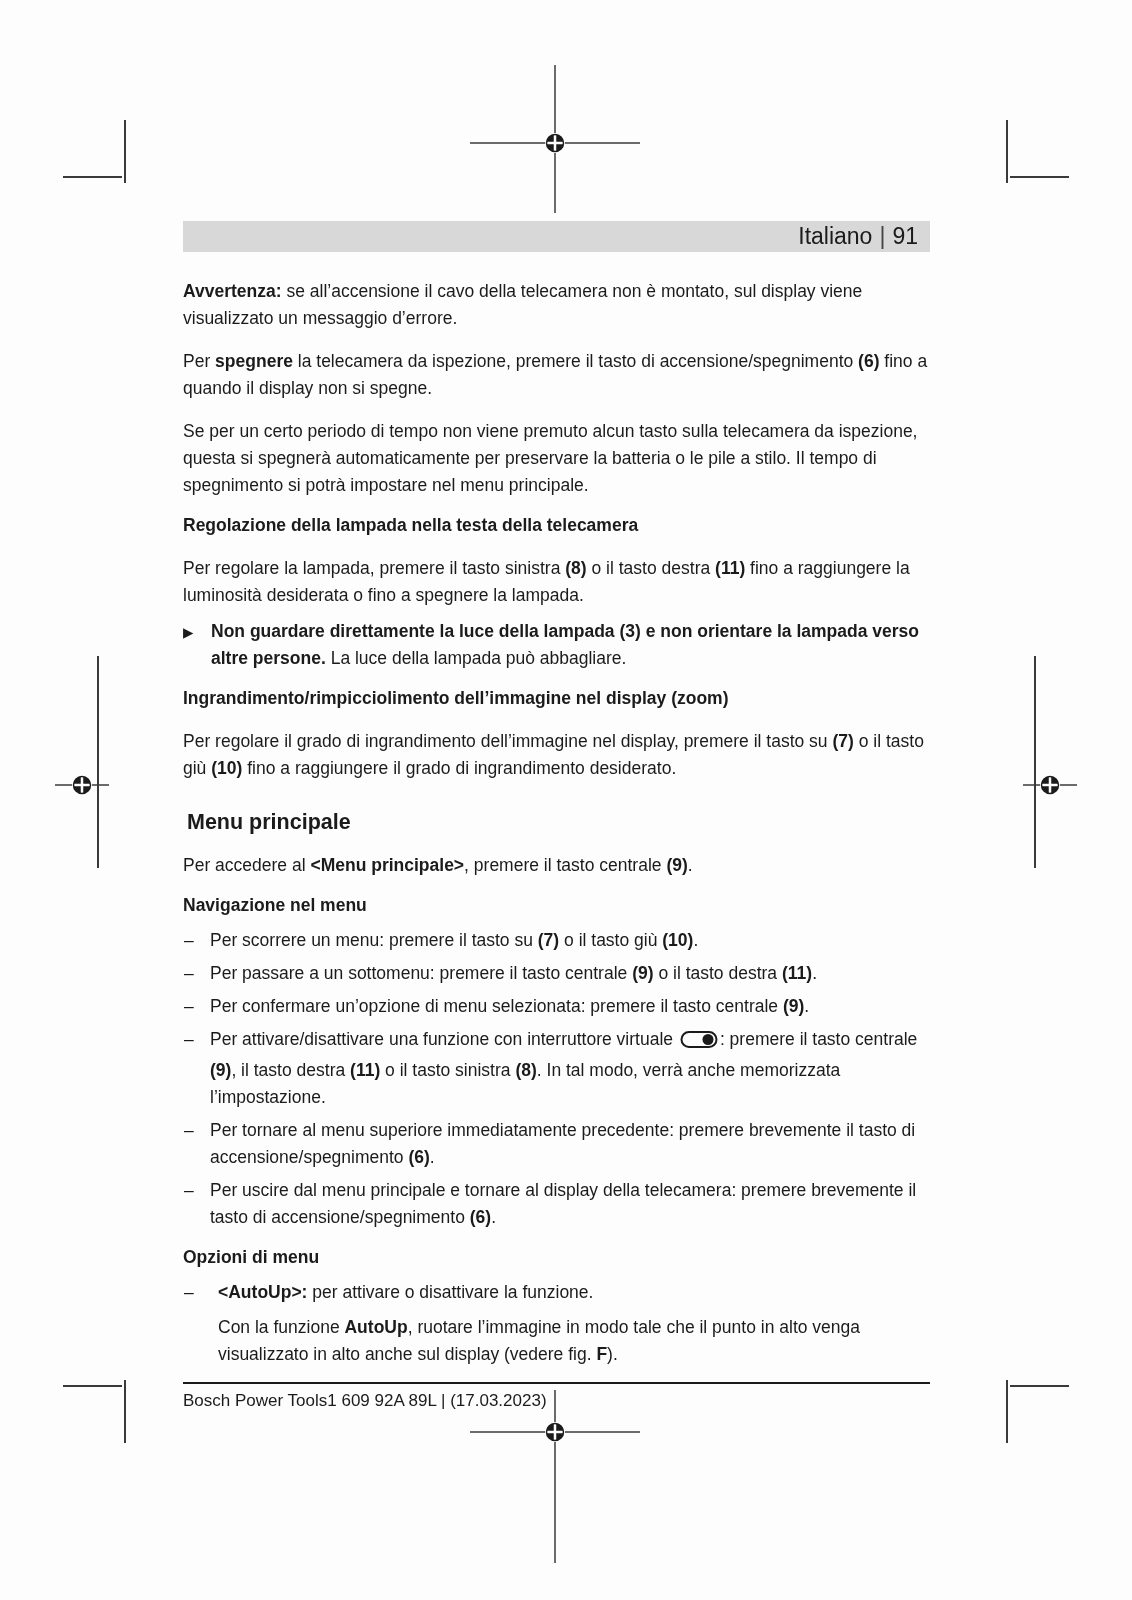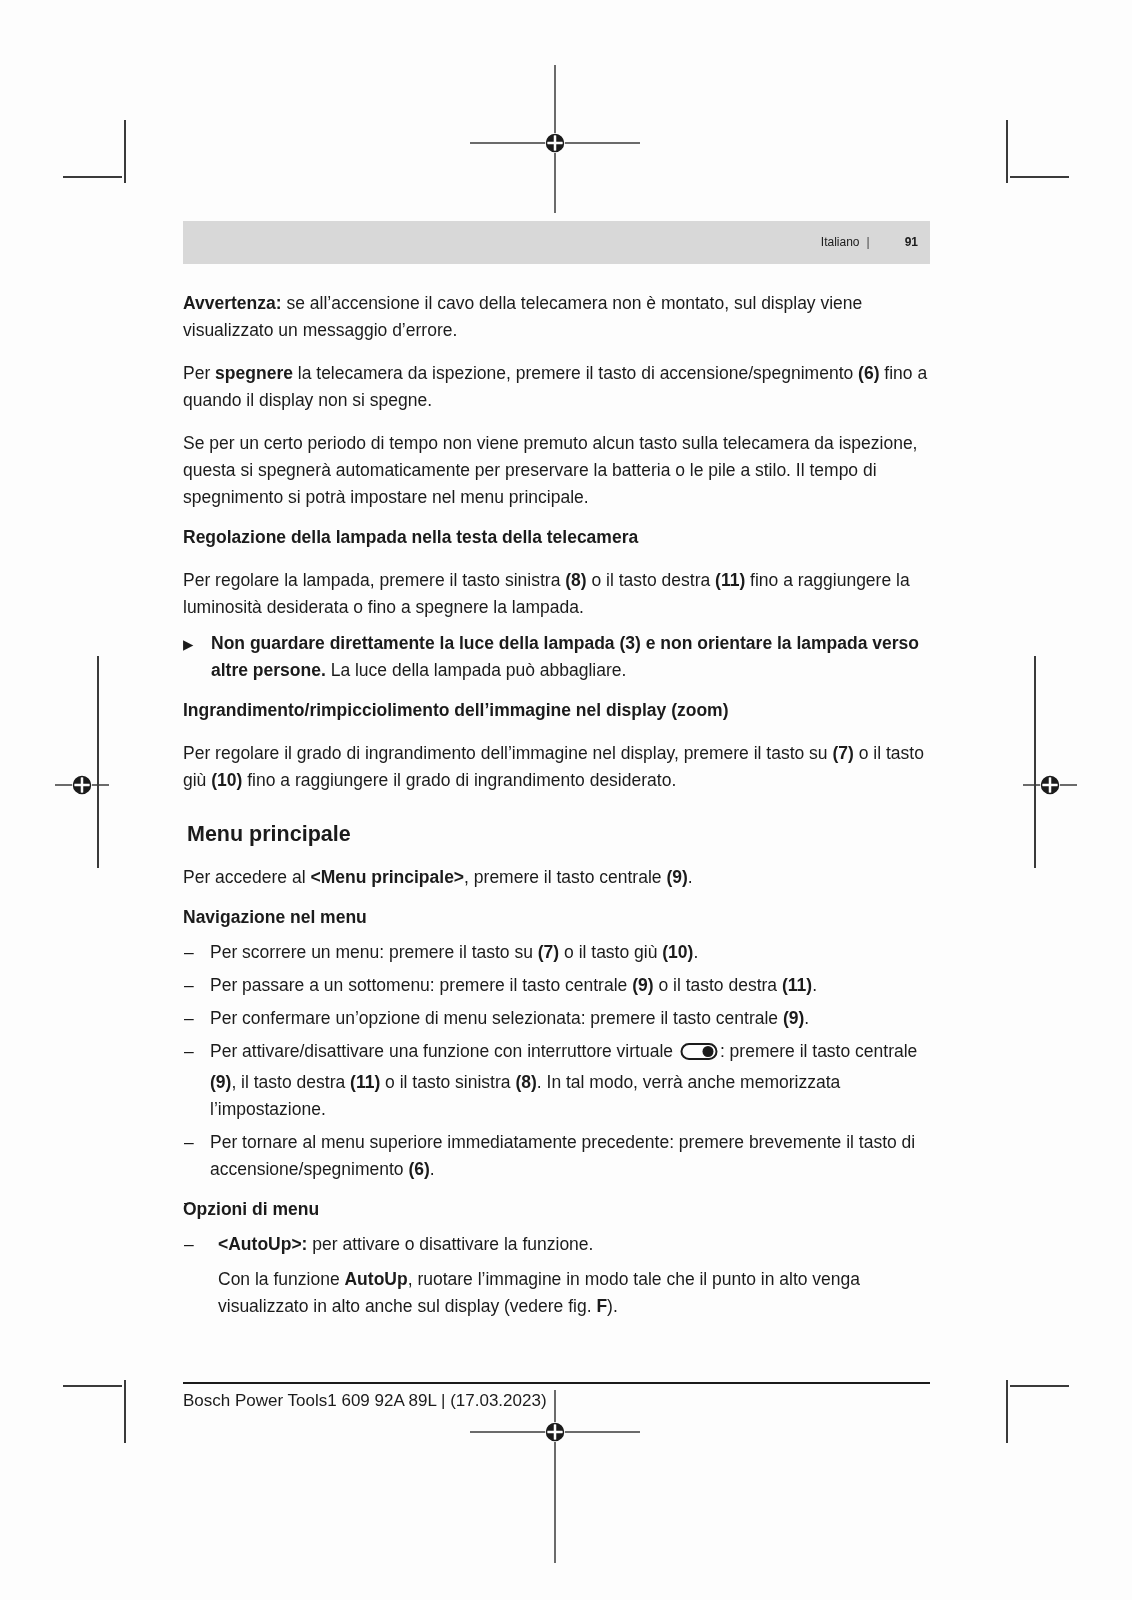--- a/index.html
+++ b/index.html
@@ -7,26 +7,26 @@
     position:relative; width:1132px; height:1600px; overflow:hidden;
     background:#fdfdfd; color:#1b1b1b;
     font-family:"Liberation Sans","DejaVu Sans",sans-serif;
   }
   
   .tick { position:absolute; background:#3a3a3a; }
   .mark { position:absolute; }
   
   .content { position:absolute; left:183px; top:221px; width:747px; font-size:17.5px; line-height:27px; }
   .header-bar {
-    background:#d8d8d8; height:43px; box-sizing:border-box;
+    background:#d8d8d8; height:31px; box-sizing:border-box;
     display:flex; align-items:center; justify-content:flex-end;
-    padding:12px 12px; margin-bottom:26px; font-size:12px;
+    padding:12px 12px; margin-bottom:26px; font-size:23px;
   }
   .header-bar .sep { margin:0 7px; color:#444; font-weight:400; }
-  .header-bar b { font-weight:bold;margin-left:28px; }
+  .header-bar b { font-weight:normal; }
   p { margin:16px 0 9px 0; }
   .subheading { font-weight:bold; margin:13px 0 8px 0; }
   .h1 { font-size:21.5px; font-weight:bold; margin:26px 0 13px 4px; line-height:28px; }
   ul.dash { list-style:none; margin:0 0 9px 0; padding:0; }
   ul.dash li { position:relative; padding-left:27px; margin-bottom:6px; }
   ul.dash .marker { position:absolute; left:1px; top:0; }
   .warning { position:relative; padding-left:28px; margin:3px 0 11px 0; }
   .warning .w-marker { position:absolute; left:0; top:1px; font-size:13.5px; }
   .warning p { margin:0; font-weight:bold; }
   .warning p span { font-weight:normal; }
@@ -119,21 +119,21 @@
     <div class="subheading">Navigazione nel menu</div>
     <ul class="dash">
       <li><span class="marker">–</span><span><span>Per scorrere un menu: premere il tasto su </span><b>(7)</b><span> o il tasto giù </span><b>(10)</b><span>.</span></span></li>
       <li><span class="marker">–</span><span><span>Per passare a un sottomenu: premere il tasto centrale </span><b>(9)</b><span> o il tasto destra </span><b>(11)</b><span>.</span></span></li>
       <li><span class="marker">–</span><span><span>Per confermare un’opzione di menu selezionata: premere il tasto centrale </span><b>(9)</b><span>.</span></span></li>
       <li><span class="marker">–</span><span><span>Per attivare/disattivare una funzione con interruttore virtuale </span><span class="toggle-icon"><svg width="38" height="19" viewBox="0 0 38 19">
                 <rect x="1.5" y="2" width="35" height="15" rx="7.5" fill="none" stroke="#1b1b1b" stroke-width="2"></rect>
                 <circle cx="28" cy="9.5" r="5.5" fill="#1b1b1b"></circle>
               </svg></span><span>: premere il tasto centrale </span><b>(9)</b><span>, il tasto destra </span><b>(11)</b><span> o il tasto sinistra </span><b>(8)</b><span>. In tal modo, verrà anche memorizzata l’impostazione.</span></span></li>
       <li><span class="marker">–</span><span><span>Per tornare al menu superiore immediatamente precedente: premere brevemente il tasto di accensione/spegnimento </span><b>(6)</b><span>.</span></span></li>
-      <li><span class="marker">–</span></li>
+      <li><span class="marker">–</span><span><span>Per uscire dal menu principale e tornare al display della telecamera: premere brevemente il tasto di accensione/spegnimento </span><b>(6)</b><span>.</span></span></li>
     </ul>
 
     <div class="subheading">Opzioni di menu</div>
     <ul class="dash">
       <li>
         <span class="marker">–</span>
         <p class="sub-p"><b>&lt;AutoUp&gt;:</b><span> per attivare o disattivare la funzione.</span></p>
         <p class="sub-p"><span>Con la funzione </span><b>AutoUp</b><span>, ruotare l’immagine in modo tale che il punto in alto venga visualizzato in alto anche sul display (vedere fig. </span><b>F</b><span>).</span></p>
       </li>
     </ul>

